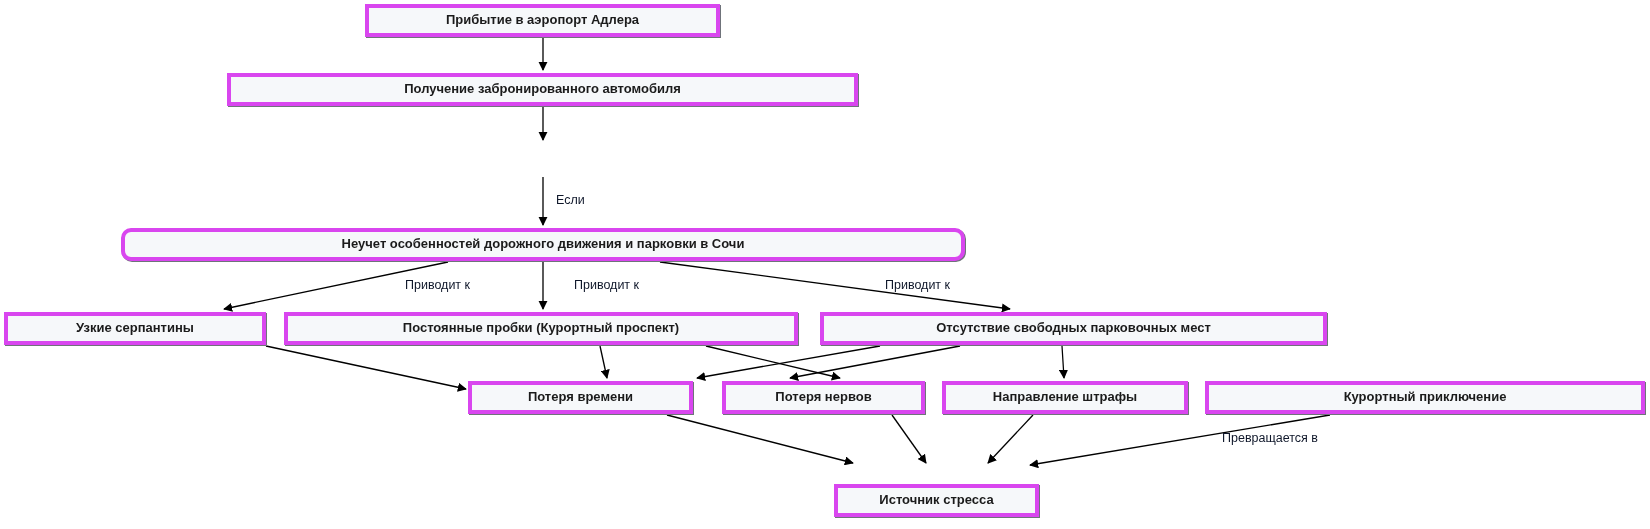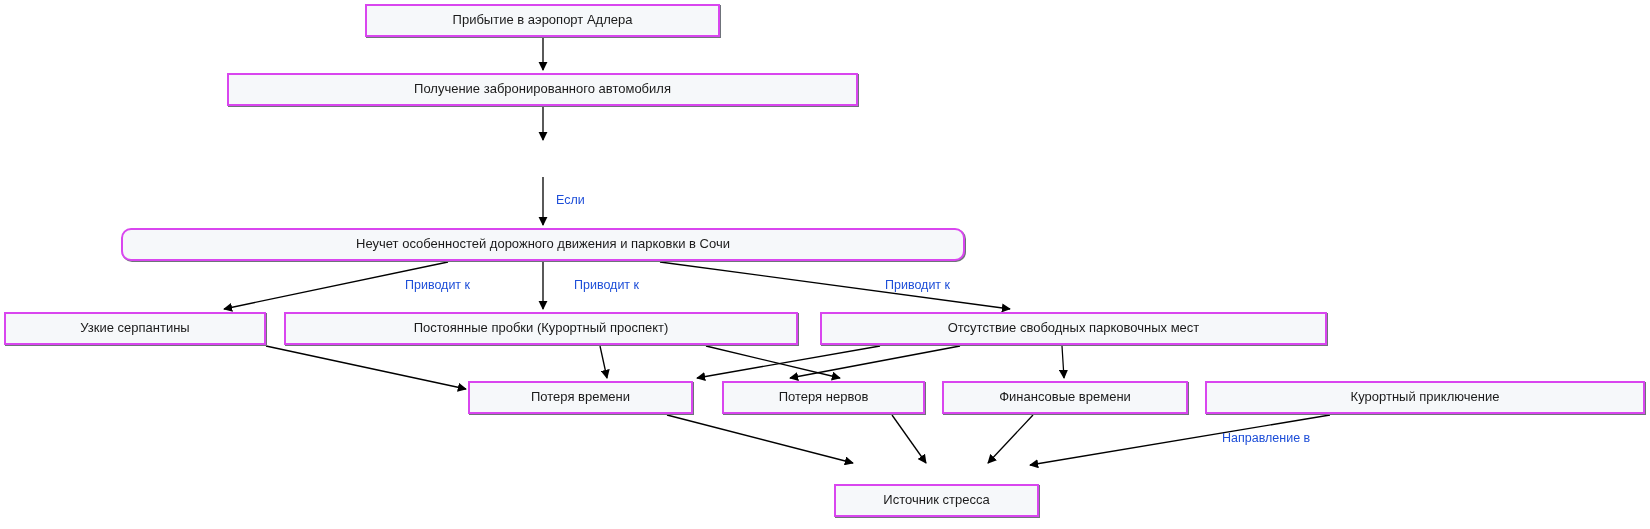--- a/index.html
+++ b/index.html
@@ -20,35 +20,36 @@
     left: 0;
     top: 0;
     width: 1650px;
     height: 529px;
     pointer-events: none;
   }
   .node {
     position: absolute;
     box-sizing: border-box;
     background: #f6f8fa;
-    border: 2px solid #d946ef;
+    border: 4px solid #d946ef;
     box-shadow: 1px 1px 0 0 #6f737a;
     display: flex;
     align-items: center;
     justify-content: center;
     color: #1b1b1b;
     font-size: 13px;
     line-height: 1.1;
     white-space: nowrap;
     z-index: 2;
+    font-weight: bold;
   }
   .edge-label {
     position: absolute;
     font-size: 12.5px;
-    color: #1d4ed8;
+    color: #0f172a;
     white-space: nowrap;
     background: transparent;
     z-index: 3;
   }
 </style>
 </head>
 <body>
 
 <div id="canvas">
 
@@ -119,34 +120,34 @@
 
   <div class="node" style="left:468px; top:381px; width:225px; height:33px;">
     <span>Потеря времени</span>
   </div>
 
   <div class="node" style="left:722px; top:381px; width:203px; height:33px;">
     <span>Потеря нервов</span>
   </div>
 
   <div class="node" style="left:942px; top:381px; width:246px; height:33px;">
-    <span>Финансовые времени</span>
+    <span>Направление штрафы</span>
   </div>
 
   <div class="node" style="left:1205px; top:381px; width:440px; height:33px;">
     <span>Курортный приключение</span>
   </div>
 
   <div class="node" style="left:822px; top:484px; width:205px; height:33px;margin-left:12px;">
     <span>Источник стресса</span>
   </div>
 
   <div class="edge-label" style="left:556px; top:193px;">Если</div>
 
   <div class="edge-label" style="left:405px; top:278px;">Приводит к</div>
 
   <div class="edge-label" style="left:574px; top:278px;">Приводит к</div>
 
   <div class="edge-label" style="left:885px; top:278px;">Приводит к</div>
 
-  <div class="edge-label" style="left:1222px; top:431px;">Направление в</div>
+  <div class="edge-label" style="left:1222px; top:431px;">Превращается в</div>
 
 </div>
 
 </body></html>

